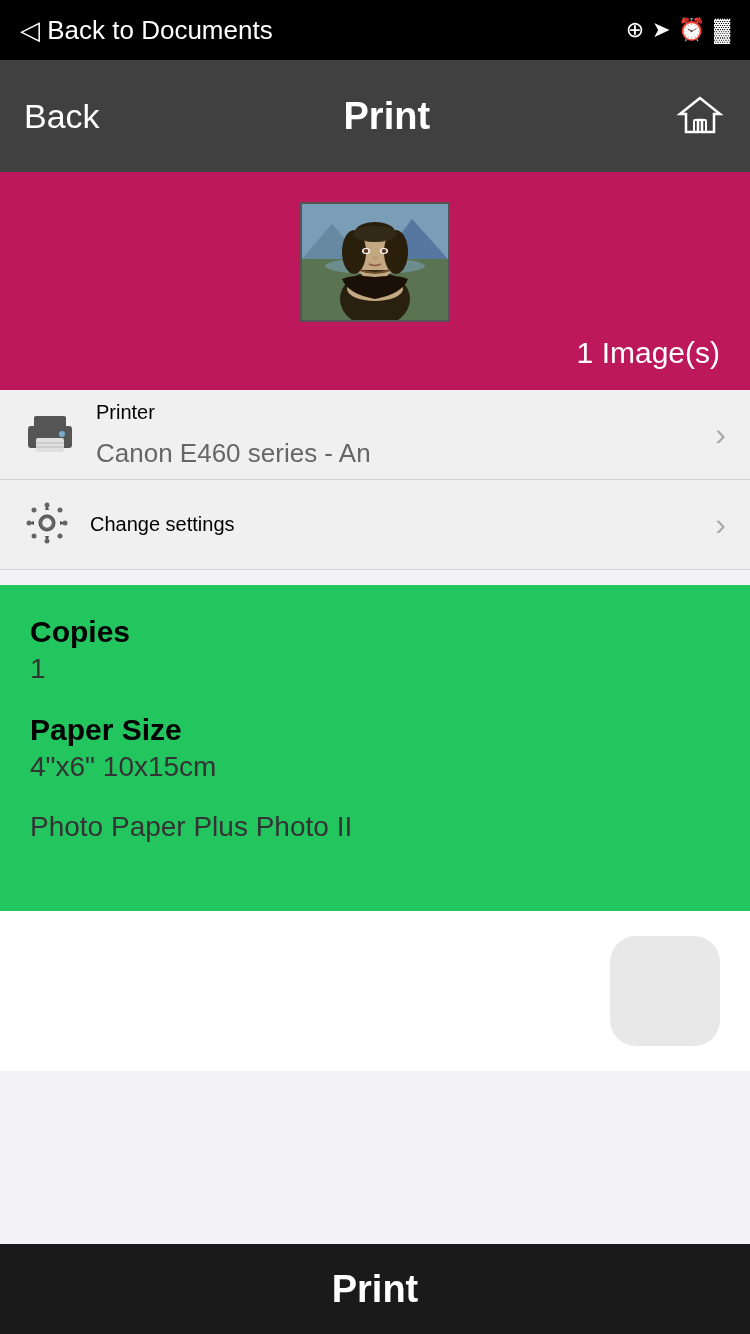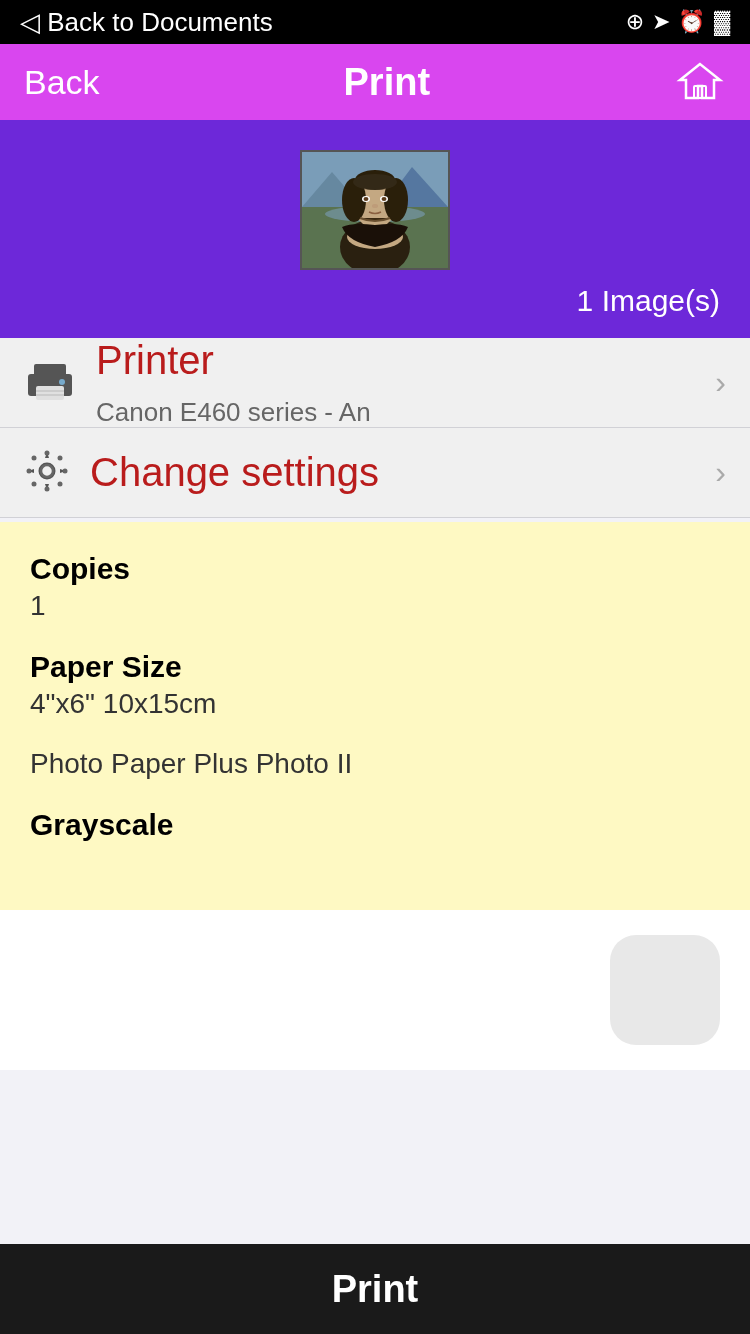--- a/index.html
+++ b/index.html
@@ -13,66 +13,66 @@
     }
 
     
     .status-bar {
       background: #000;
       color: #fff;
       display: flex;
       align-items: center;
       justify-content: space-between;
       padding: 0 20px;
-      height: 44px;
+      height: 60px;
       font-size: 28px;
       font-weight: 500;
     }
     .status-left {
       display: flex;
       align-items: center;
       gap: 6px;
       font-size: 26px;
     }
     .status-center { font-size: 30px; font-weight: 600; }
     .status-right {
       display: flex;
       align-items: center;
       gap: 8px;
       font-size: 22px;
     }
 
     
     .nav-bar {
-      background: #d946ef;
+      background: #404040;
       color: #fff;
       display: flex;
       align-items: center;
       justify-content: space-between;
       padding: 0 24px;
-      height: 76px;
+      height: 112px;
     }
     .nav-back {
       font-size: 34px;
       color: #fff;
       font-weight: 400;
     }
     .nav-title {
       font-size: 38px;
       font-weight: 700;
       color: #fff;
     }
     .nav-home-icon {
       width: 52px;
       height: 52px;
     }
 
     
     .preview-area {
-      background: #6d28d9;
+      background: #be185d;
       display: flex;
       flex-direction: column;
       align-items: center;
       justify-content: center;
       padding: 30px 20px 20px;
       position: relative;
     }
     .image-preview {
       width: 150px;
       height: 120px;
@@ -106,40 +106,40 @@
       cursor: pointer;
     }
     .settings-row-icon {
       margin-right: 20px;
       flex-shrink: 0;
     }
     .settings-row-content {
       flex: 1;
     }
     .settings-row-label {
-      font-size: 40px;
+      font-size: 20px;
       font-weight: 500;
-      color: #b91c1c;
+      color: #000000;
     }
     .settings-row-value {
       font-size: 26px;
       color: #666;
       margin-top: 14px;
     }
     .settings-row-chevron {
       font-size: 32px;
       color: #aaa;
       margin-left: 10px;
     }
 
     
     .details-section {
-      background: #fef9c3;
+      background: #22c55e;
       padding: 30px 30px 40px;
-      margin-top: 4px;
+      margin-top: 15px;
     }
     .detail-item {
       margin-bottom: 28px;
     }
     .detail-label {
       font-size: 30px;
       font-weight: 700;
       color: #000;
       margin-bottom: 4px;
     }
@@ -310,21 +310,20 @@
     <div class="detail-value">1</div>
   </div>
       <div class="detail-item">
     <div class="detail-label">Paper Size</div>
     <div class="detail-value">4"x6" 10x15cm</div>
   </div>
       <div class="detail-item">
     <div class="detail-value">Photo Paper Plus Photo II</div>
   </div>
       <div class="detail-item">
-    <div class="detail-label">Grayscale</div>
   </div>
     </div>
 </div>
 
 <div class="float-btn-area">
   <button class="float-btn"></button>
 </div>
 
 <div class="print-bar">
   <span class="print-btn-label">Print</span>

